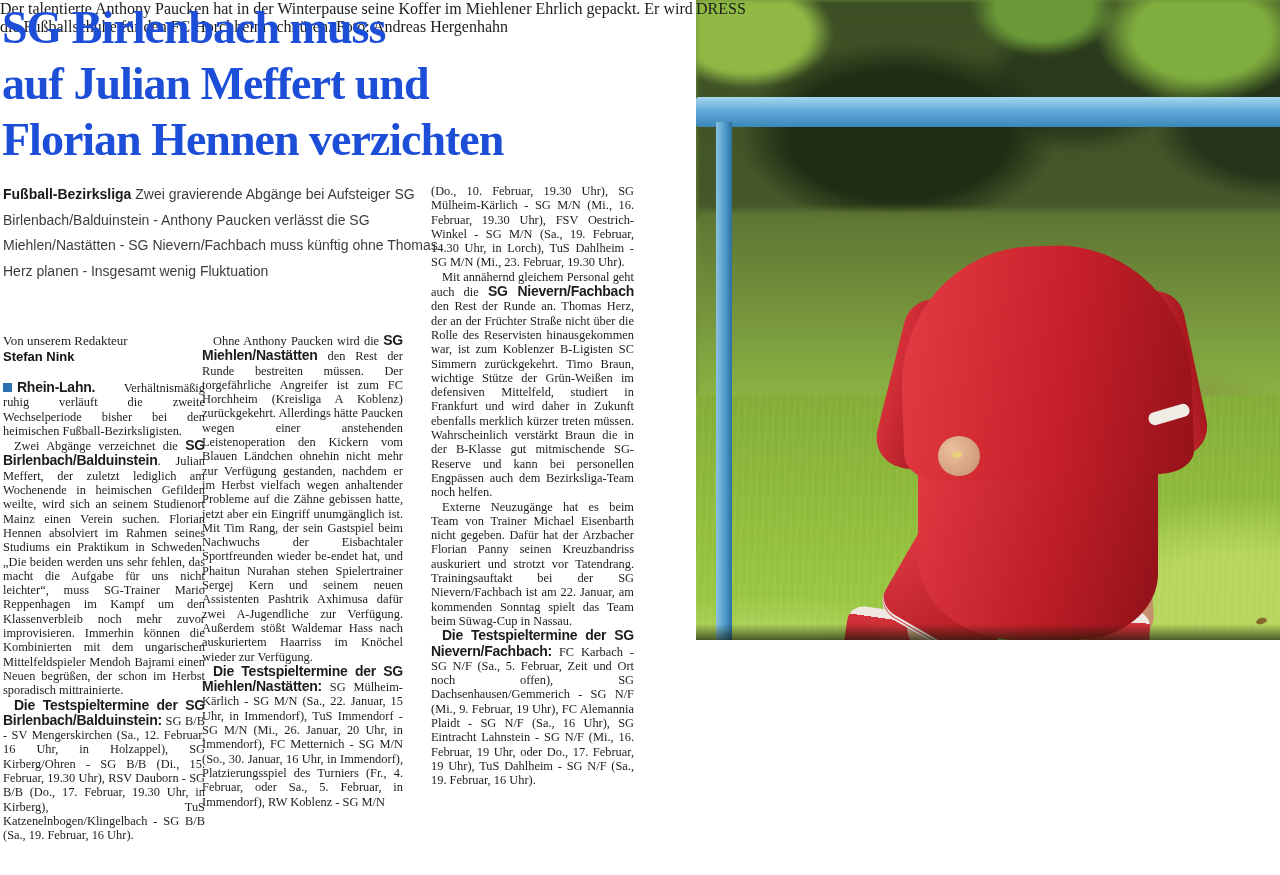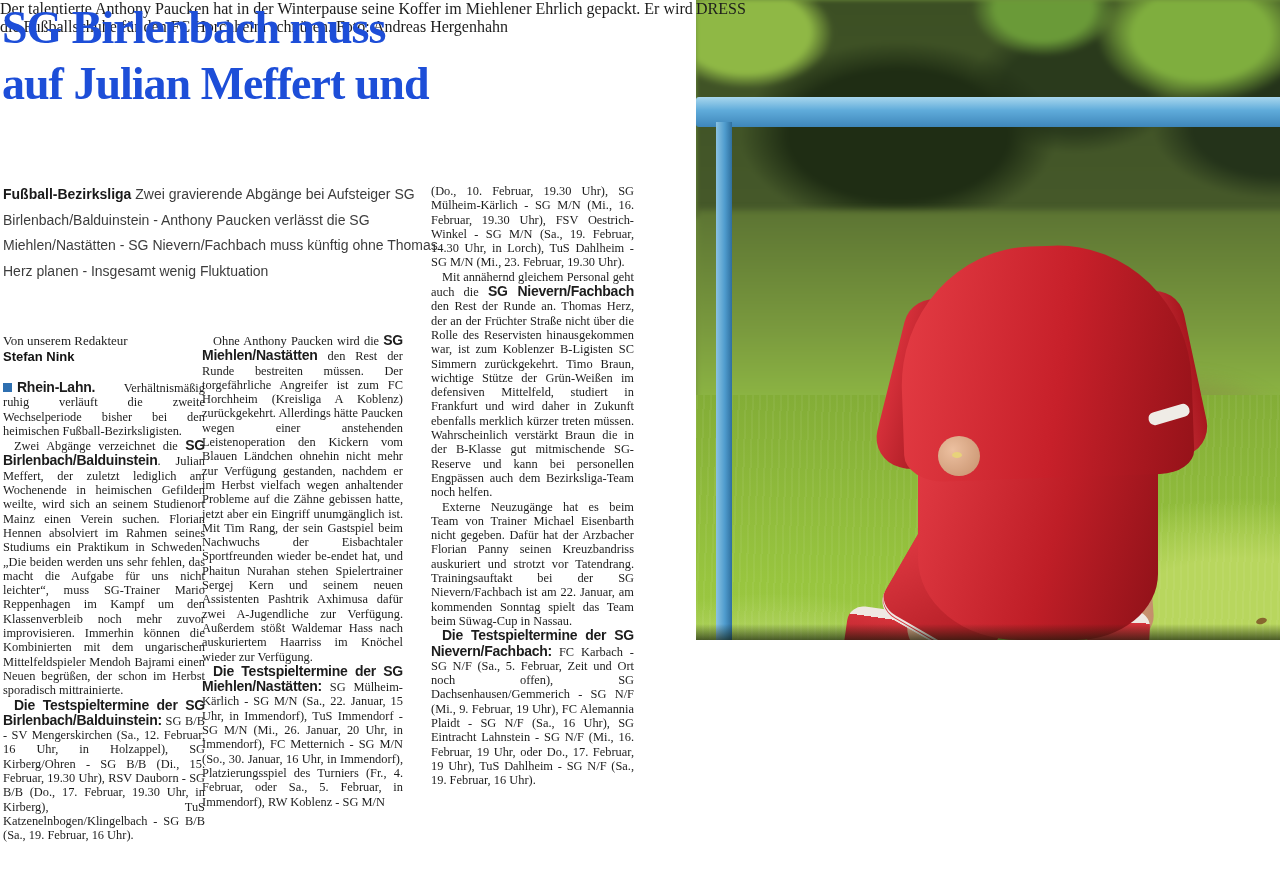--- a/index.html
+++ b/index.html
@@ -153,20 +153,21 @@
   .bottom-rule{position:absolute;left:0;top:866px;width:1280px;height:4px;background:#141414;}
 </style>
 </head>
 <body>
 
 <div class="page">
 
   <h1 class="headline">
     <span class="hl">SG Birlenbach muss</span>
     <span class="hl">auf Julian Meffert und</span>
+    <span class="hl">Florian Hennen verzichten</span>
   </h1>
 
   <p class="lead"><strong class="kicker">Fußball-Bezirksliga</strong><span> Zwei gravierende Abgänge bei Aufsteiger SG Birlenbach/Balduinstein - Anthony Paucken verlässt die SG Miehlen/Nastätten - SG Nievern/Fachbach muss künftig ohne Thomas Herz planen - Insgesamt wenig Fluktuation</span></p>
 
   <div class="col col1">
     <div class="byline">
       <div class="byline-role">Von unserem Redakteur</div>
       <div class="byline-name">Stefan Nink</div>
     </div>
     <p class="body"><span class="bullet"></span><strong class="bsans">Rhein-Lahn.</strong><span> Verhältnismäßig ruhig verläuft die zweite Wechselperiode bisher bei den heimischen Fußball-Bezirksligisten.</span></p>

